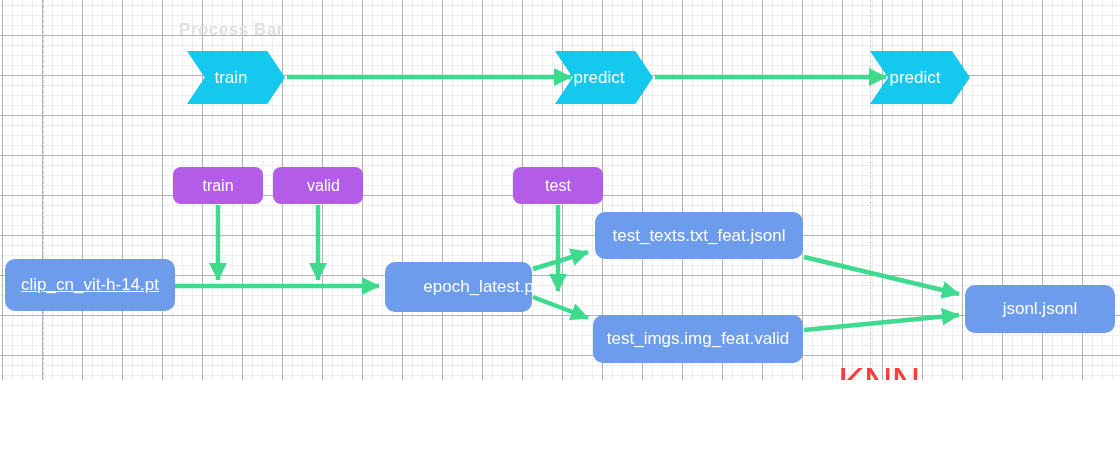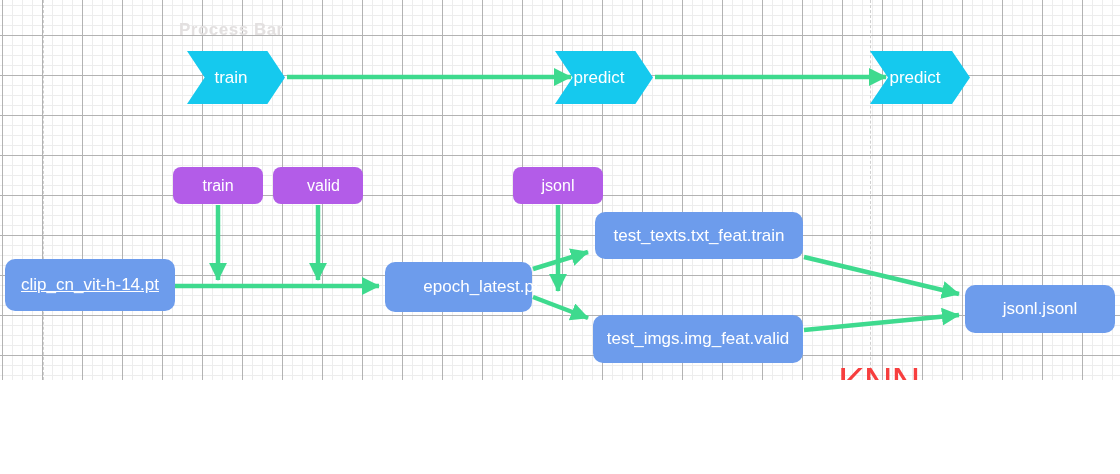--- a/index.html
+++ b/index.html
@@ -85,23 +85,23 @@
       <line x1="804" y1="257" x2="959" y2="294" stroke="#3eda8e" stroke-width="4.5" marker-end="url(#ah)"></line>
       <line x1="804" y1="330" x2="959" y2="315" stroke="#3eda8e" stroke-width="4.5" marker-end="url(#ah)"></line>
     </svg>
 
   <div id="nodes">
       <div class="node chevron" style="left: 187px; top: 51px; width: 98px; height: 53px; background: rgb(21, 201, 238);">train</div>
       <div class="node chevron" style="left: 555px; top: 51px; width: 98px; height: 53px; background: rgb(21, 201, 238);">predict</div>
       <div class="node chevron" style="left: 870px; top: 51px; width: 100px; height: 53px; background: rgb(21, 201, 238); text-align: center;">predict</div>
       <div class="node stage" style="left: 173px; top: 167px; width: 90px; height: 37px; background: rgb(179, 92, 232);">train</div>
       <div class="node stage" style="left: 273px; top: 167px; width: 90px; height: 37px; background: rgb(179, 92, 232); padding-left: 11px;">valid</div>
-      <div class="node stage" style="left: 513px; top: 167px; width: 90px; height: 37px; background: rgb(179, 92, 232);">jsonl</div>
+      <div class="node stage" style="left: 513px; top: 167px; width: 90px; height: 37px; background: rgb(179, 92, 232);">test</div>
       <div class="node file" style="left: 5px; top: 259px; width: 170px; height: 52px; background: rgb(109, 156, 236); text-decoration: underline;">clip_cn_vit-h-14.pt</div>
       <div class="node file" style="left: 385px; top: 262px; width: 147px; height: 50px; background: rgb(109, 156, 236); padding-left: 45px;">epoch_latest.pt</div>
-      <div class="node file" style="left: 595px; top: 212px; width: 208px; height: 47px; background: rgb(109, 156, 236);">test_texts.txt_feat.train</div>
+      <div class="node file" style="left: 595px; top: 212px; width: 208px; height: 47px; background: rgb(109, 156, 236);">test_texts.txt_feat.jsonl</div>
       <div class="node file" style="left: 593px; top: 315px; width: 210px; height: 48px; background: rgb(109, 156, 236);">test_imgs.img_feat.valid</div>
       <div class="node file" style="left: 965px; top: 285px; width: 150px; height: 48px; background: rgb(109, 156, 236);">jsonl.jsonl</div>
     </div>
 
   <div class="annotation" style="color: rgb(247, 62, 62);">KNN</div>
 
 </div>
 
 </body></html>

